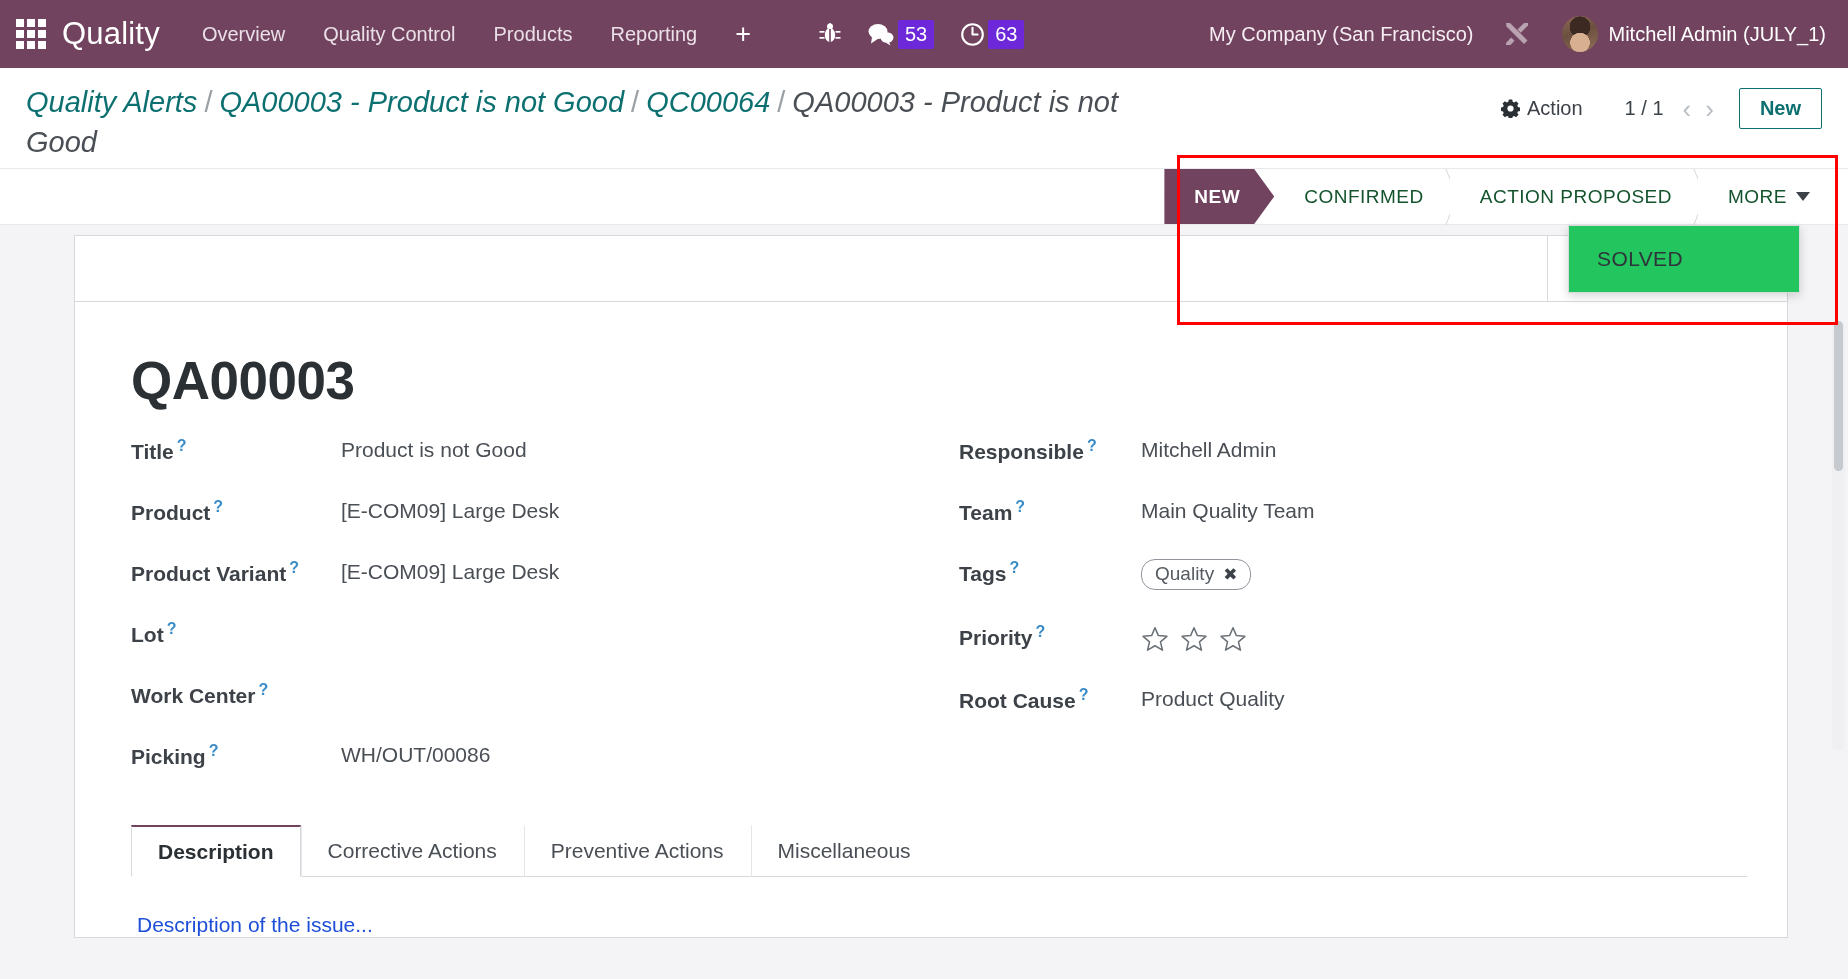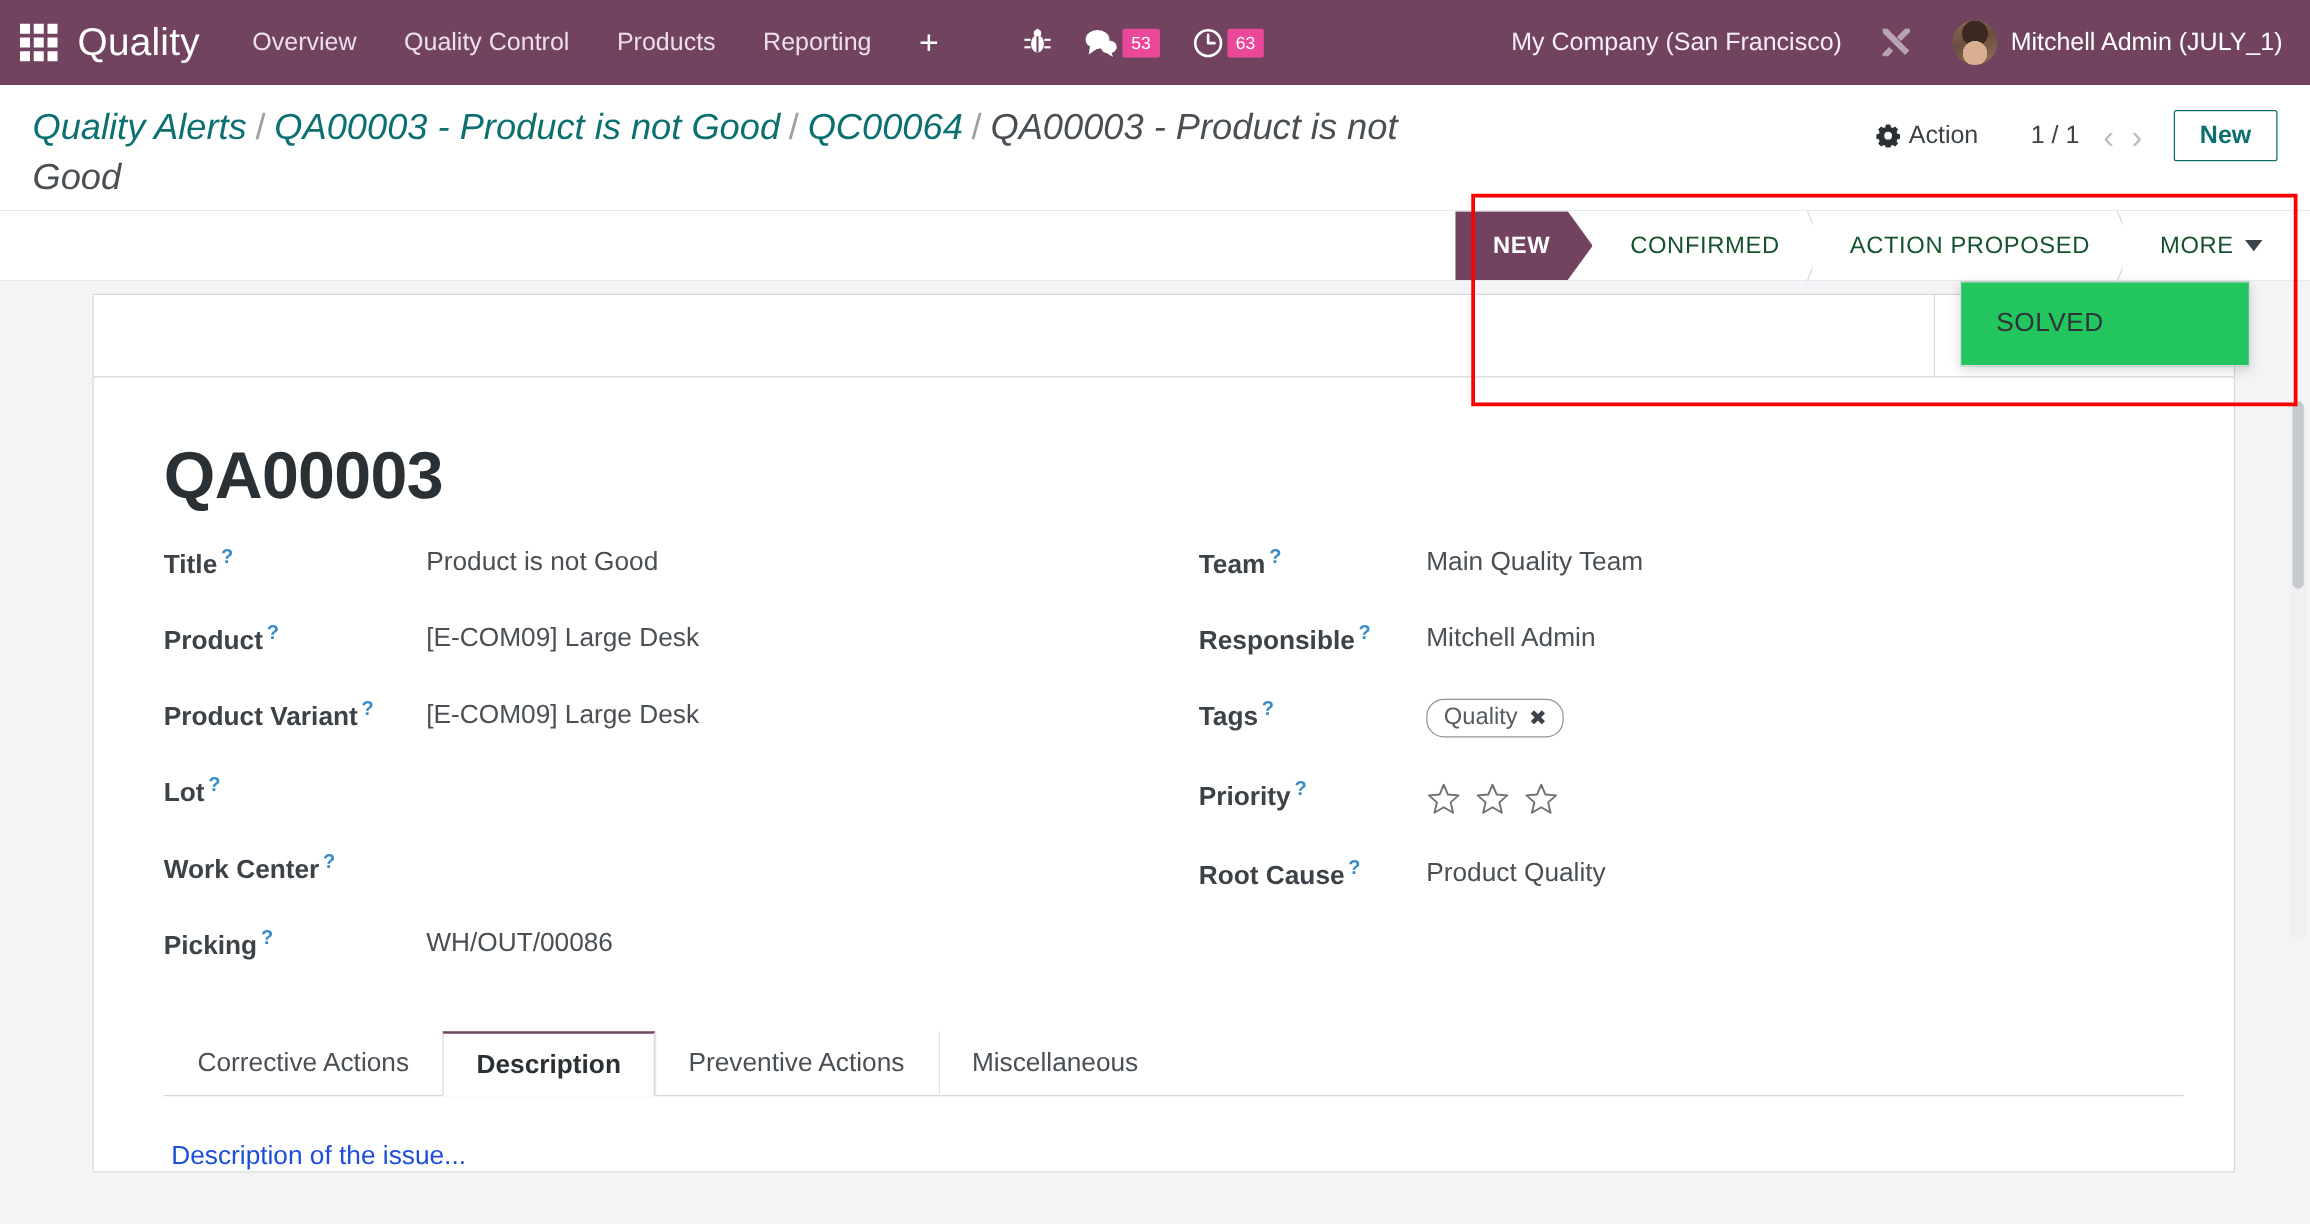--- a/index.html
+++ b/index.html
@@ -52,23 +52,23 @@
   .menu-plus { font-size: 27px; line-height: 1; margin-right: 34px; cursor: pointer; }
   .nav-spacer { flex: 0 0 34px; }
   .nav-right { margin-left: auto; display: flex; align-items: center; }
   .icon-btn {
     display: flex; align-items: center;
     margin-right: 26px;
     cursor: pointer;
     position: relative;
   }
   .badge {
-    background: #ec4899;
+    background: #6d28d9;
     color: #ffffff;
-    font-size: 14px;
+    font-size: 20px;
     line-height: 1;
     padding: 4px 7px 5px;
     margin-left: 3px;
     border-radius: 2px;
     font-weight: 400;
   }
   .svg-i { display: block; }
   .company-name {
     font-size: 20px;
     color: #f6eef3;
@@ -510,26 +510,26 @@
             <div class="field-value"></div>
           </div>
           <div class="field-row">
             <div class="field-label"><span>Picking</span><span class="q-mark">?</span></div>
             <div class="field-value">WH/OUT/00086</div>
           </div>
         </div>
 
         <div>
           <div class="field-row wide">
+            <div class="field-label"><span>Responsible</span><span class="q-mark">?</span></div>
+            <div class="field-value">Mitchell Admin</div>
+          </div>
+          <div class="field-row wide">
             <div class="field-label"><span>Team</span><span class="q-mark">?</span></div>
             <div class="field-value">Main Quality Team</div>
-          </div>
-          <div class="field-row wide">
-            <div class="field-label"><span>Responsible</span><span class="q-mark">?</span></div>
-            <div class="field-value">Mitchell Admin</div>
           </div>
           <div class="field-row wide">
             <div class="field-label"><span>Tags</span><span class="q-mark">?</span></div>
             <div class="field-value" style="padding-top:0;">
               <span class="tag-pill">
                 <span>Quality</span>
                 <span class="tag-x">✖</span>
               </span>
             </div>
           </div>
@@ -550,22 +550,22 @@
           <div class="field-row wide">
             <div class="field-label"><span>Root Cause</span><span class="q-mark">?</span></div>
             <div class="field-value">Product Quality</div>
           </div>
         </div>
 
       </div>
 
       <div class="notebook">
         <div class="tabs">
+          <div class="tab active">Description</div>
           <div class="tab">Corrective Actions</div>
-          <div class="tab active">Description</div>
           <div class="tab">Preventive Actions</div>
           <div class="tab">Miscellaneous</div>
         </div>
         <div class="tab-pane">Description of the issue...</div>
       </div>
 
     </div>
   </div>
   <div class="scrollbar">
     <div class="thumb"></div>

